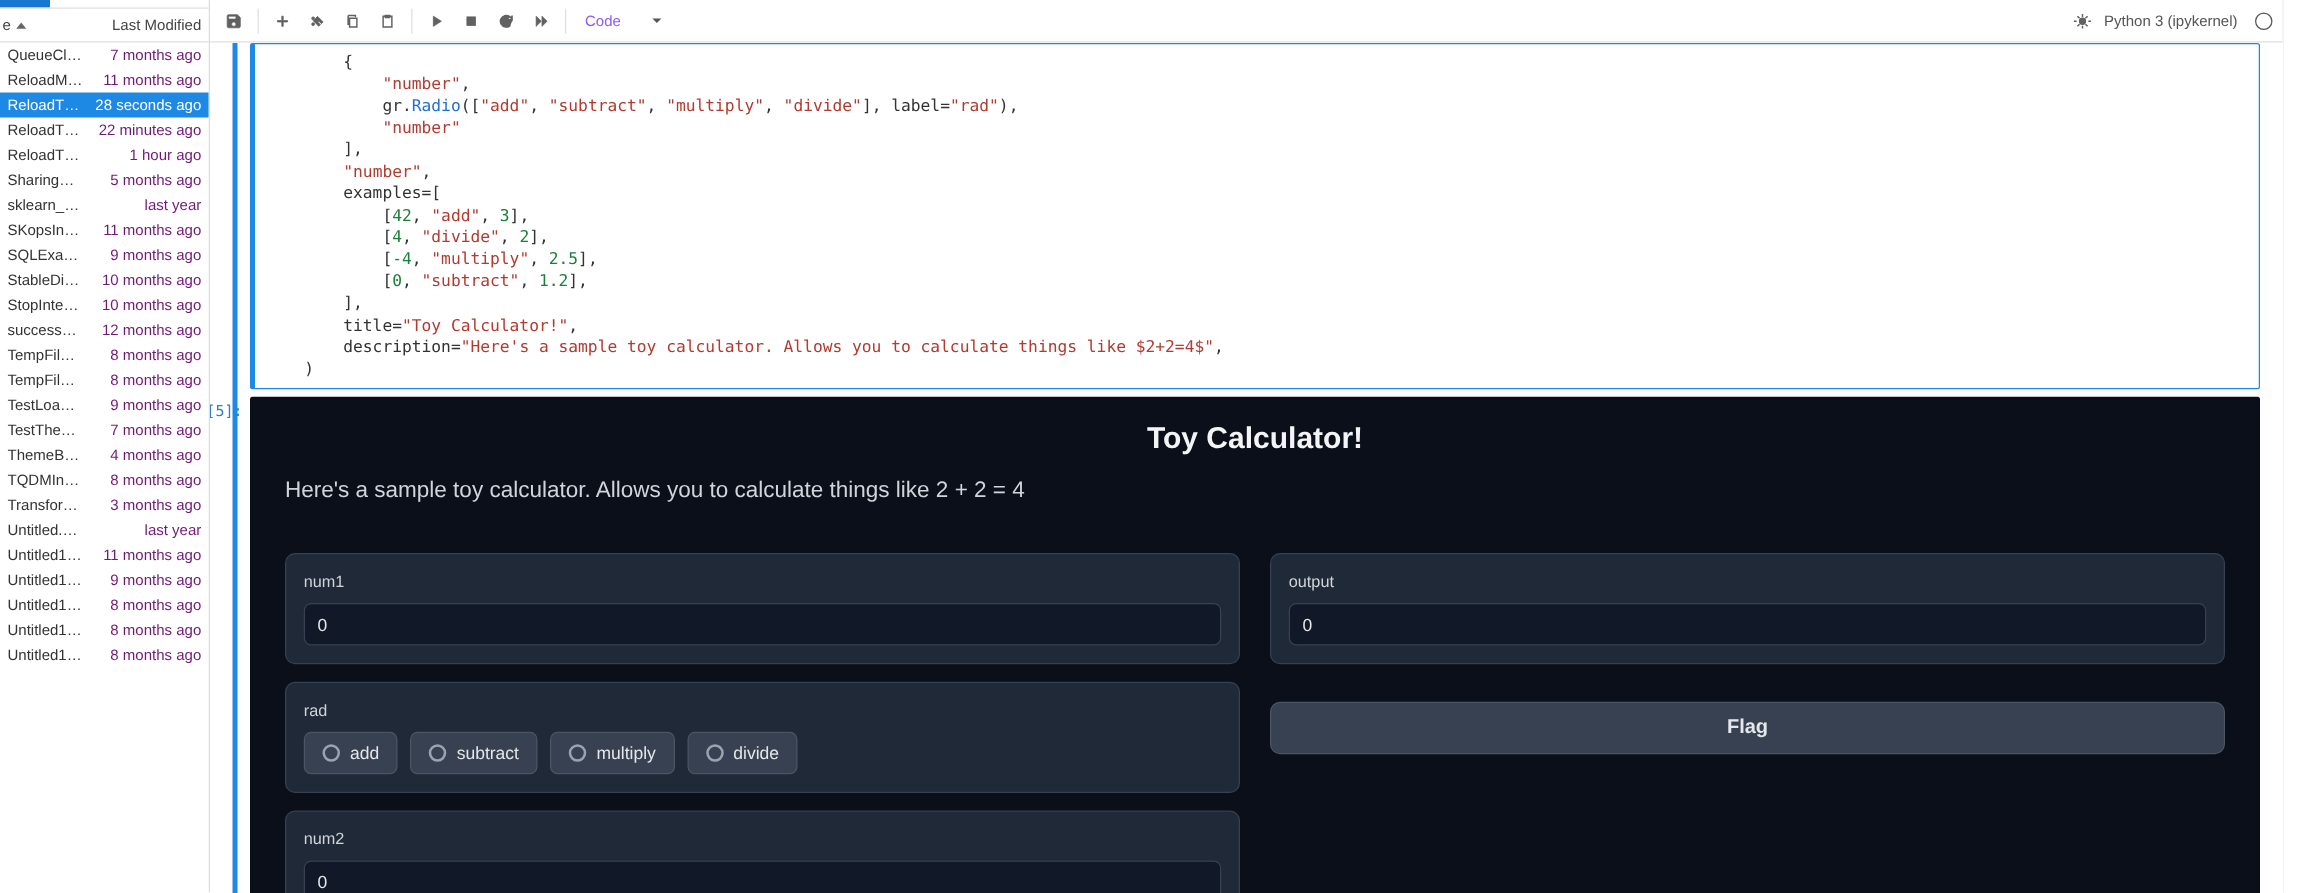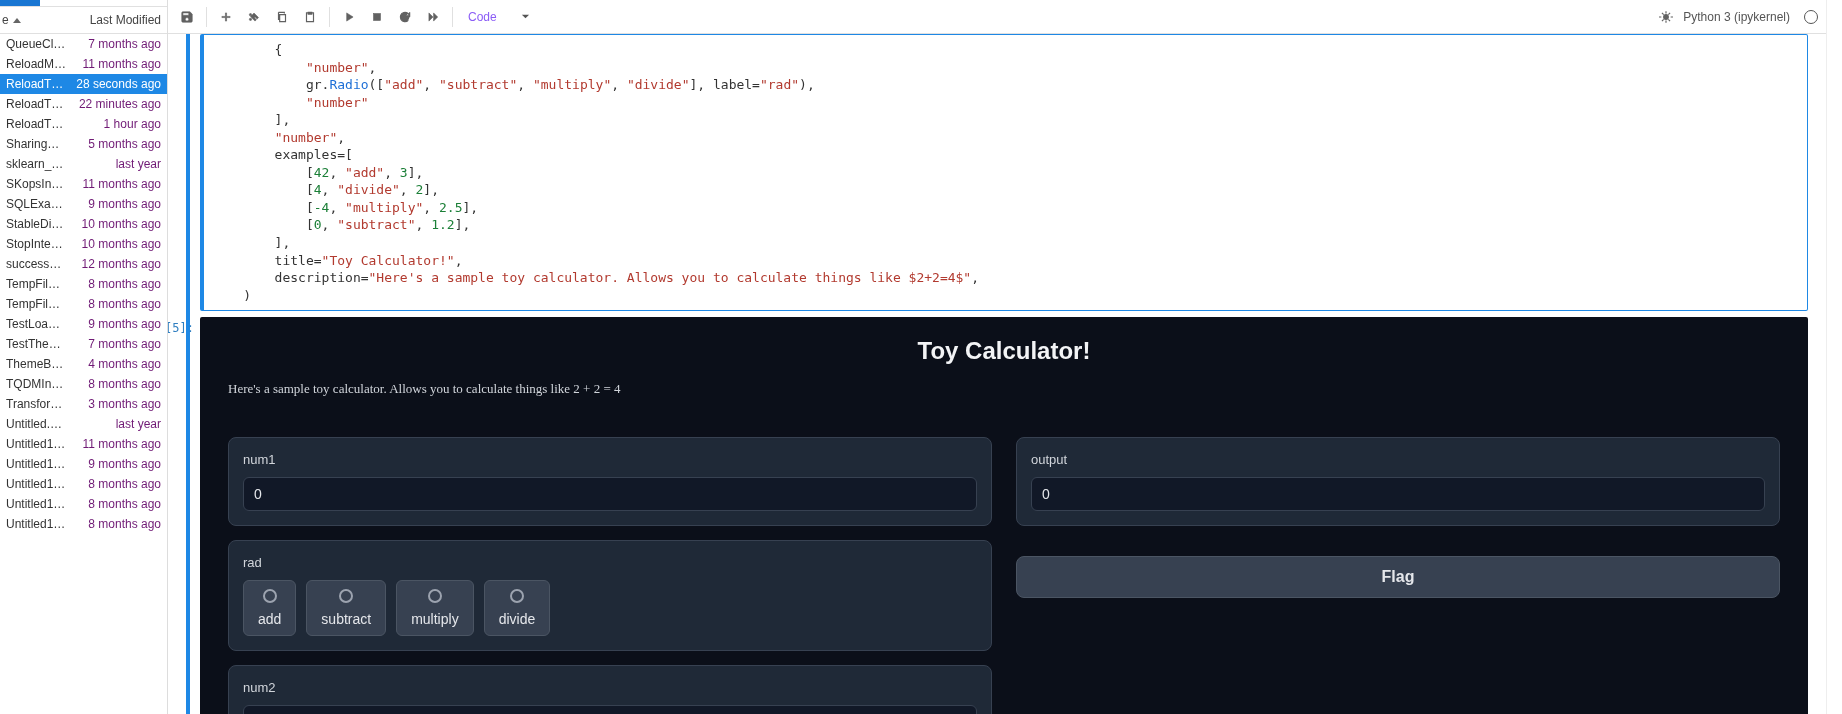--- a/index.html
+++ b/index.html
@@ -46,29 +46,29 @@
   .cell{ position:relative; margin-bottom:6px;}
   .cell .prompt{ position:absolute; left:-46px; top:4px; width:40px; text-align:right; color:#307fc1; font-family:Menlo,Monaco,Consolas,monospace; font-size:12px;}
   .code-cell{ border:1.5px solid #1e88e5; border-left:4px solid #1e88e5; border-radius:2px; padding:6px 8px; background:#fff; font-family:Menlo,Monaco,Consolas,monospace; font-size:13px; line-height:1.35; white-space:pre; overflow:auto;}
   .tok-str{ color:#b23a2f;}
   .tok-num{ color:#1b7f37;}
   .tok-func{ color:#1e6fd6;}
 
   
   .out-cell{ background:#0b0f19; color:#e5e7eb; border-radius:2px; padding:20px 28px 28px 28px; display:flex; flex-direction:column; gap:16px;}
   .out-title{ font-size:24px; font-weight:700; text-align:center; color:#f3f4f6;}
-  .out-desc{ font-size:13px; color:#d1d5db;font-family:Liberation Serif, serif;}
+  .out-desc{ font-size:18px; color:#d1d5db;}
   .out-grid{ display:flex; gap:24px;margin-top:24px; }
   .col-left{ flex:1; display:flex; flex-direction:column; gap:14px;}
   .col-right{ flex:1; display:flex; flex-direction:column; gap:30px;}
   .g-block{ background:#1f2937; border:1px solid #374151; border-radius:8px; padding:14px;}
   .g-label{ font-size:13px; color:#d1d5db; margin-bottom:10px;}
   .g-input{ width:100%; background:#111827; border:1px solid #374151; color:#e5e7eb; border-radius:6px; height:34px; padding:0 10px; font-size:14px;}
   .g-radio-row{ display:flex; gap:10px; }
-  .g-chip{ display:flex; align-items:center; gap:8px; background:#374151; border-radius:6px; padding:8px 14px; color:#e5e7eb; font-size:14px; cursor:pointer; border:1px solid #4b5563;flex-direction:column;}
+  .g-chip{ display:flex; align-items:center; gap:8px; background:#374151; border-radius:6px; padding:8px 14px; color:#e5e7eb; font-size:14px; cursor:pointer; border:1px solid #4b5563;}
   .g-chip .dot{ width:14px; height:14px; border:2px solid #9ca3af; border-radius:50%;}
   .g-flag{ width:100%; background:#374151; border:1px solid #4b5563; border-radius:8px; height:42px; color:#e5e7eb; font-size:16px; font-weight:600; cursor:pointer; }
 
   
   .select-bar{ position:absolute; left:-14px; top:0; width:4px; background:#1e88e5;}
 
   
   .right-scroll{ width:16px; border-left:1px solid #eee;}
 </style>
 </head>

